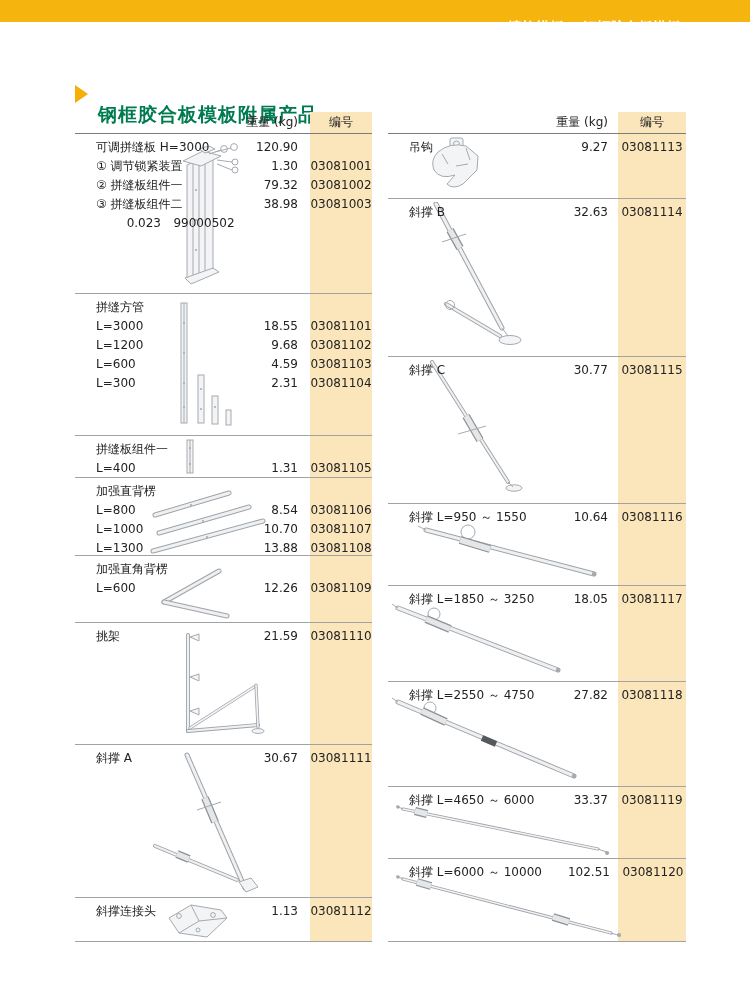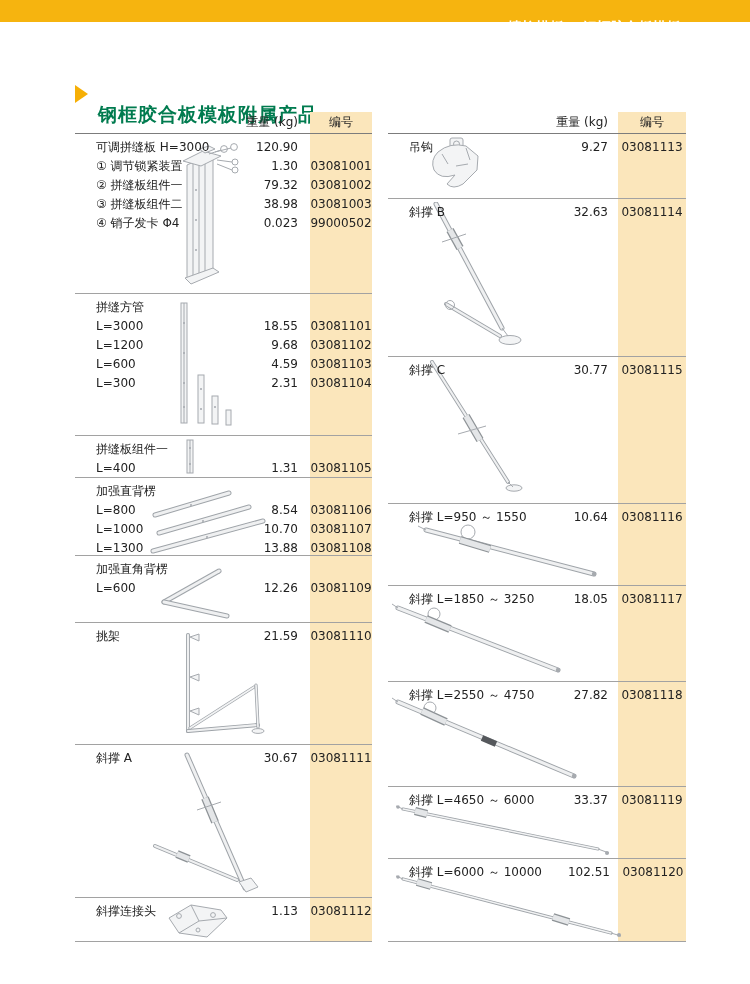--- a/index.html
+++ b/index.html
@@ -112,21 +112,20 @@
           <span class="lbl">②  拼缝板组件一</span>
           <span class="wt">79.32</span>
           <span class="cd">03081002</span>
         </div>
       <div class="row">
           <span class="lbl">③  拼缝板组件二</span>
           <span class="wt">38.98</span>
           <span class="cd">03081003</span>
         </div>
       <div class="row">
-          <span class="lbl">④  销子发卡 Φ4</span>
           <span class="wt">0.023</span>
           <span class="cd">99000502</span>
         </div>
     </div>
 
     <div class="sec ls1">
       <svg class="fig" style="left:96px;top:5px" width="80" height="132" viewBox="0 0 80 132">
         <rect class="f" x="10" y="4" width="6" height="120"></rect>
           <line x1="13" y1="4" x2="13" y2="124"></line>
         <rect class="f" x="27" y="76" width="6" height="48"></rect>

